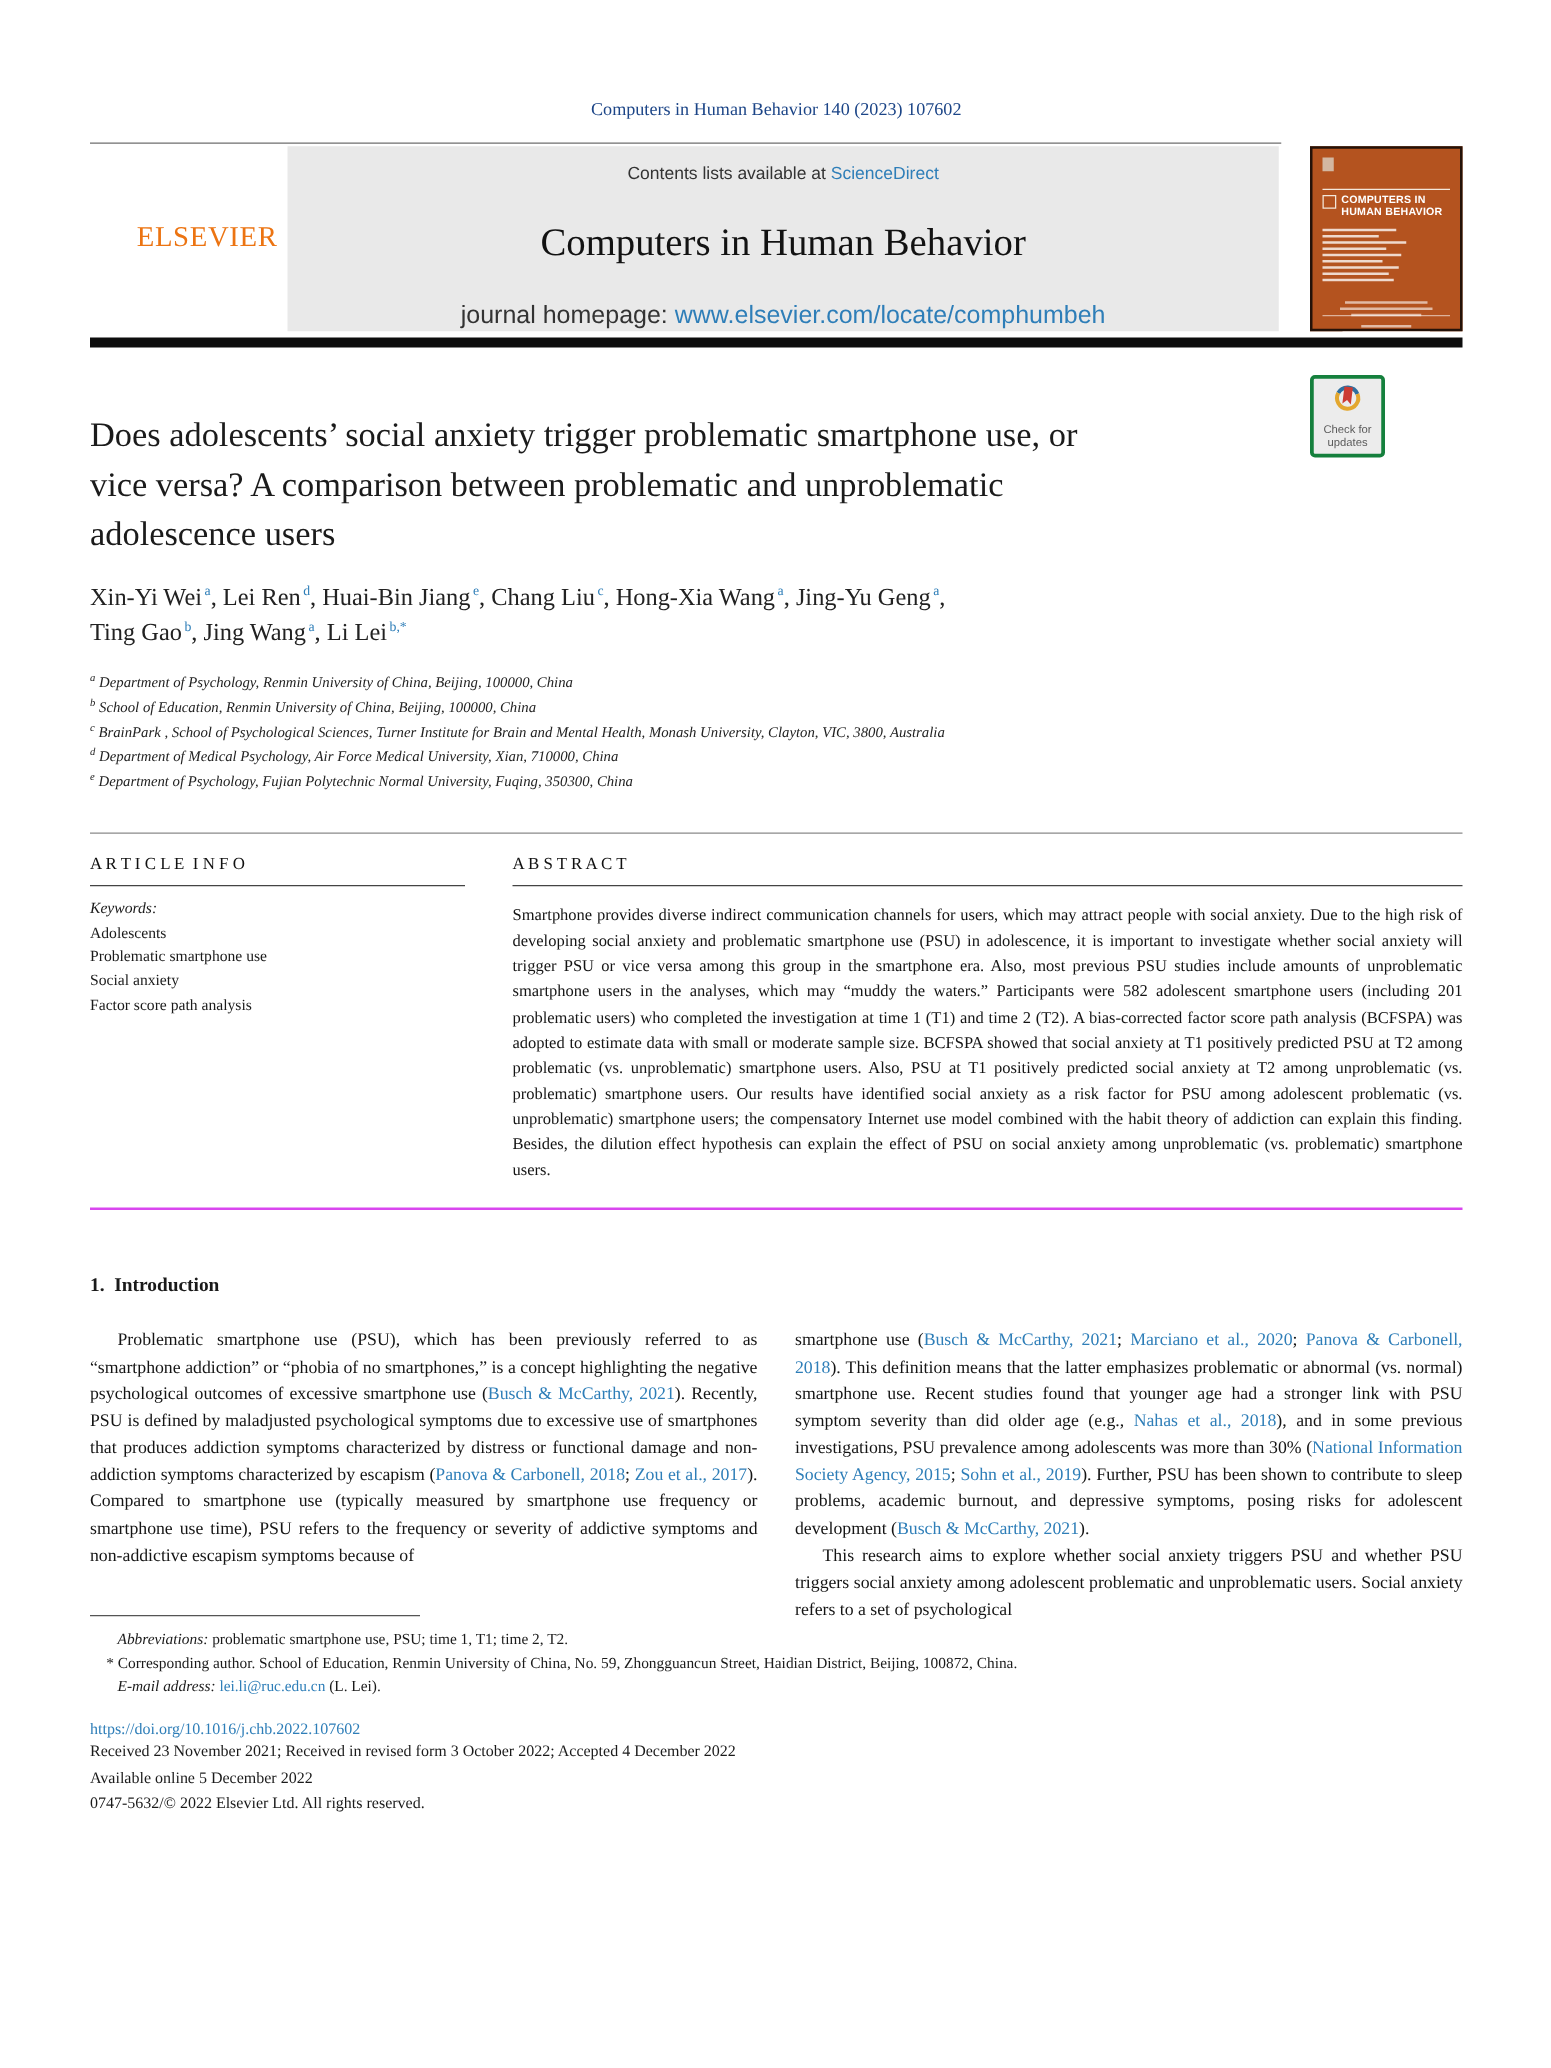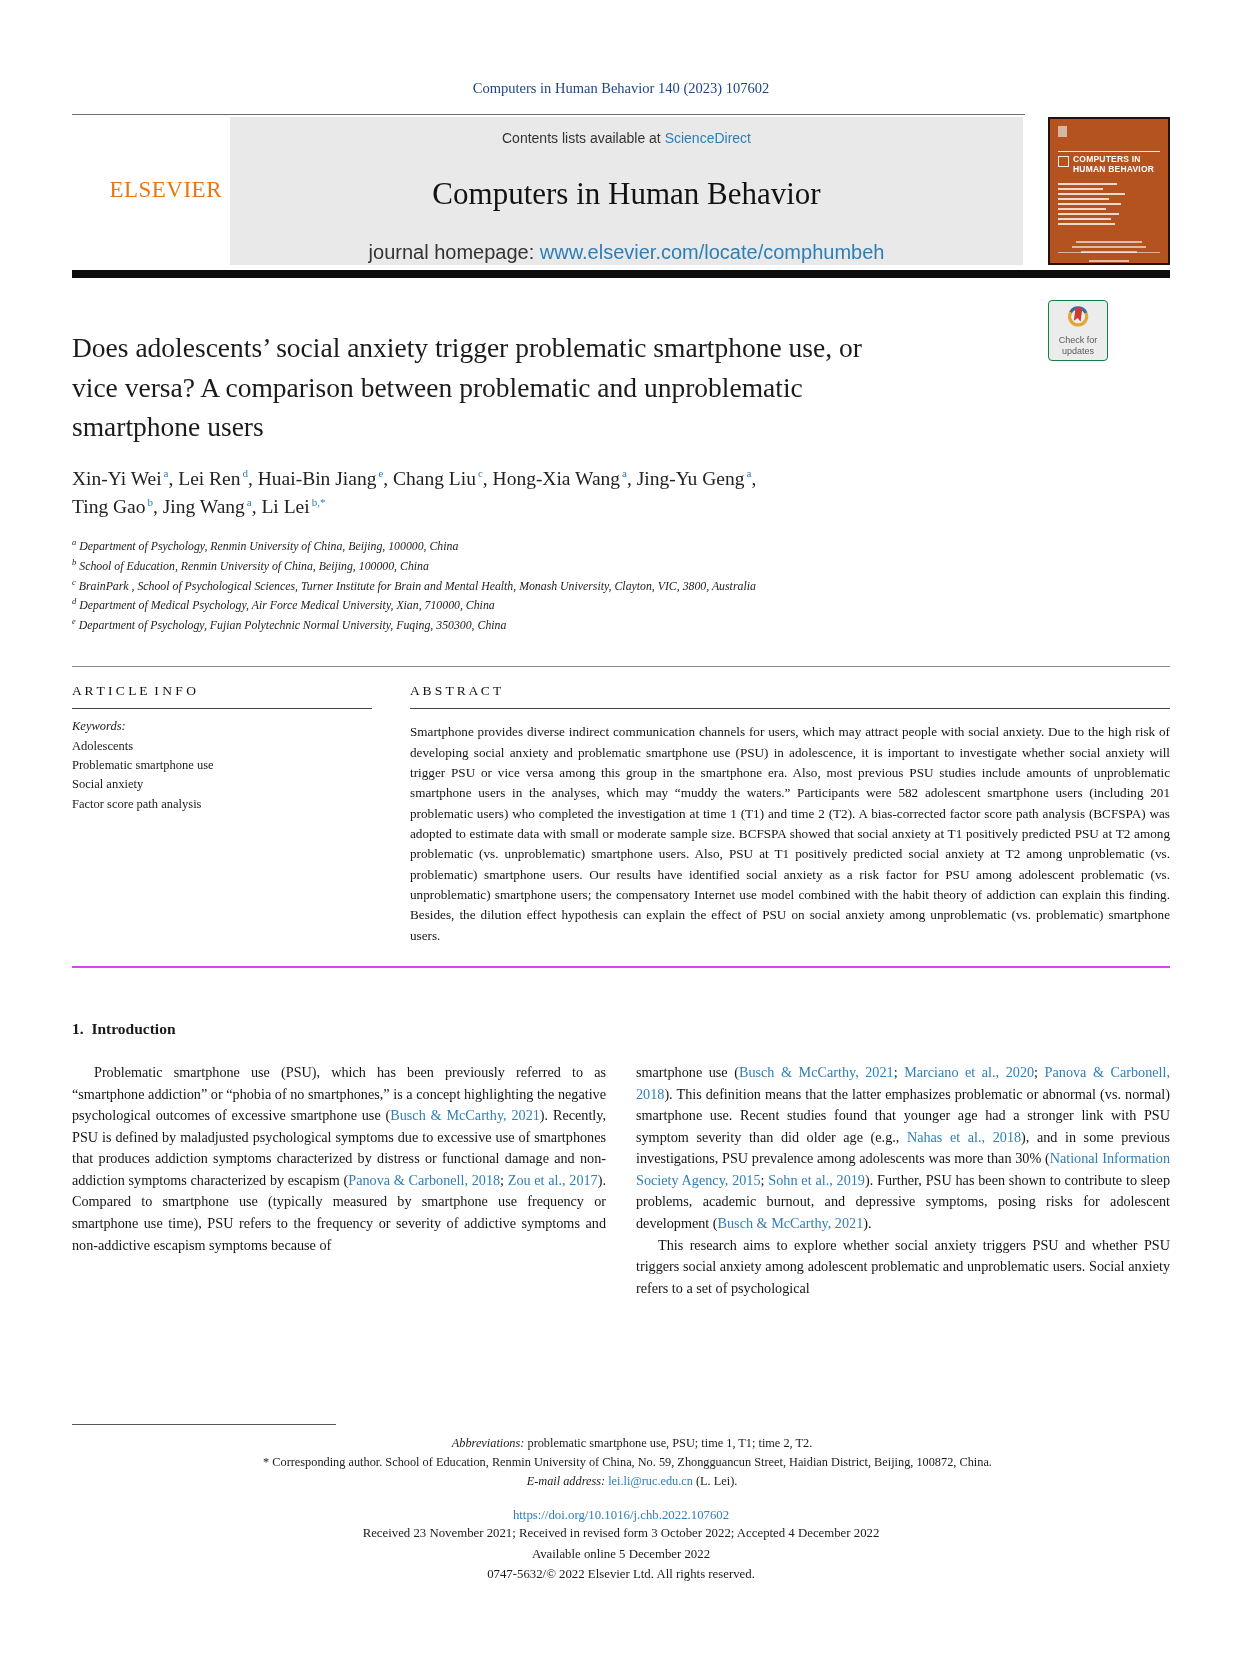--- a/index.html
+++ b/index.html
@@ -29,21 +29,21 @@
   .cover-emblem { width:9px; height:9px; border:1px solid #f3e7da; margin-right:4px; flex:none; margin-top:1px; }
   .cover-title { font-family:"Liberation Sans", sans-serif; font-size:8.5px; line-height:1.15; color:#ffffff; font-weight:bold; letter-spacing:.2px; text-align:left; }
   .cover-lines { margin-top:8px; }
   .cover-lines div { height:2px; background:rgba(255,255,255,.78); margin-bottom:3px; }
   .cover-lines-mid { margin-top:16px; }
   .cover-lines-mid div { height:2px; background:rgba(255,255,255,.6); margin:3px auto 0; }
   .cover-bottom-rule { position:absolute; bottom:10px; left:8px; right:8px; height:1px; background:rgba(255,255,255,.55); }
   .black-bar { height:8px; background:#0d0d0d; margin-top:5px; }
 
   
-  .badge { position:absolute; right:62px; top:300px; width:60px; background:#ececec; border:1px solid #15803d; border-radius:4px; text-align:center; padding:3px 2px 4px; box-sizing:border-box; }
+  .badge { position:absolute; right:62px; top:300px; width:60px; background:#ececec; border:3px solid #15803d; border-radius:4px; text-align:center; padding:3px 2px 4px; box-sizing:border-box; }
   .badge-text { font-family:"Liberation Sans", sans-serif; font-size:9px; line-height:1.18; color:#5a5a5a; }
 
   
   .article-title { margin-top:50px; font-size:27.5px; line-height:1.44; color:#1b1b1b; width:1010px; }
   .authors { margin-top:18px; font-size:19.5px; line-height:1.45; color:#222; width:1010px; }
   .authors sup { font-size:11px; margin-left:2px; }
   .affiliations { margin-top:15px; }
   .affil-row { font-size:11.8px; font-style:italic; line-height:1.5; color:#222; }
   .affil-row sup { font-size:8.5px; margin-right:3px; }
 
@@ -58,21 +58,21 @@
   .abstract-text { margin-top:13px; font-size:13.2px; line-height:1.54; text-align:justify; color:#141414; }
 
   
   .intro-heading { margin-top:52px; font-size:15.5px; font-weight:bold; white-space:pre-wrap; }
   .body-cols { display:flex; margin-top:24px; }
   .bcol { width:534px; flex:none; font-size:14.2px; line-height:1.52; text-align:justify; color:#141414; }
   .bcol + .bcol { margin-left:30px; }
   .indent { text-indent:22px; }
 
   
-  .footnote-block { position:absolute; left:0; top:1424px; width:1098px;text-align:center; }
+  .footnote-block { position:absolute; left:0; top:1292px; width:1098px; }
   .fn-rule { width:264px; border-top:1px solid #555; margin-bottom:9px; }
   .fn { font-size:12.3px; line-height:1.55; color:#1a1a1a; }
   .fn-indent { padding-left:22px; }
   .fn-star { padding-left:13px; }
   .it { font-style:italic; }
   .doi-line { margin-top:17px; font-size:12.8px; }
   .pub-line { font-size:12.8px; line-height:1.6; color:#1a1a1a; }
 </style>
 </head>
 <body>
@@ -154,21 +154,21 @@
         <path d="M 10.2 8.6 A 9 9 0 0 1 26.4 9.4" fill="none" stroke="#2f6f9f" stroke-width="3.4"></path>
         <path d="M 26.4 9.4 A 9 9 0 1 1 10.2 8.6" fill="none" stroke="#e3a72f" stroke-width="3.4"></path>
         <path d="M14.6 3.5 h7.2 v14.5 l-3.6 -3.4 l-3.6 3.4 z" fill="#cc3b33" transform="rotate(7 18 10)"></path>
       </svg>
       <div class="badge-text">
         <div>Check for</div>
         <div>updates</div>
       </div>
     </div>
 
-    <div class="article-title"><span>Does adolescents’ social anxiety trigger problematic smartphone use, or</span><br><span>vice versa? A comparison between problematic and unproblematic</span><br><span>smartphone users</span></div>
+    <div class="article-title"><span>Does adolescents’ social anxiety trigger problematic smartphone use, or</span><br><span>vice versa? A comparison between problematic and unproblematic</span><br><span>adolescence users</span></div>
 
     <div class="authors"><span>Xin-Yi Wei</span><sup class="link">a</sup><span>, Lei Ren</span><sup class="link">d</sup><span>, Huai-Bin Jiang</span><sup class="link">e</sup><span>, Chang Liu</span><sup class="link">c</sup><span>, Hong-Xia Wang</span><sup class="link">a</sup><span>, Jing-Yu Geng</span><sup class="link">a</sup><span>,</span><br><span>Ting Gao</span><sup class="link">b</sup><span>, Jing Wang</span><sup class="link">a</sup><span>, Li Lei</span><sup class="link">b,*</sup></div>
 
     <div class="affiliations">
       <div class="affil-row"><sup>a</sup><span>Department of Psychology, Renmin University of China, Beijing, 100000, China</span></div>
       <div class="affil-row"><sup>b</sup><span>School of Education, Renmin University of China, Beijing, 100000, China</span></div>
       <div class="affil-row"><sup>c</sup><span>BrainPark , School of Psychological Sciences, Turner Institute for Brain and Mental Health, Monash University, Clayton, VIC, 3800, Australia</span></div>
       <div class="affil-row"><sup>d</sup><span>Department of Medical Psychology, Air Force Medical University, Xian, 710000, China</span></div>
       <div class="affil-row"><sup>e</sup><span>Department of Psychology, Fujian Polytechnic Normal University, Fuqing, 350300, China</span></div>
     </div>

